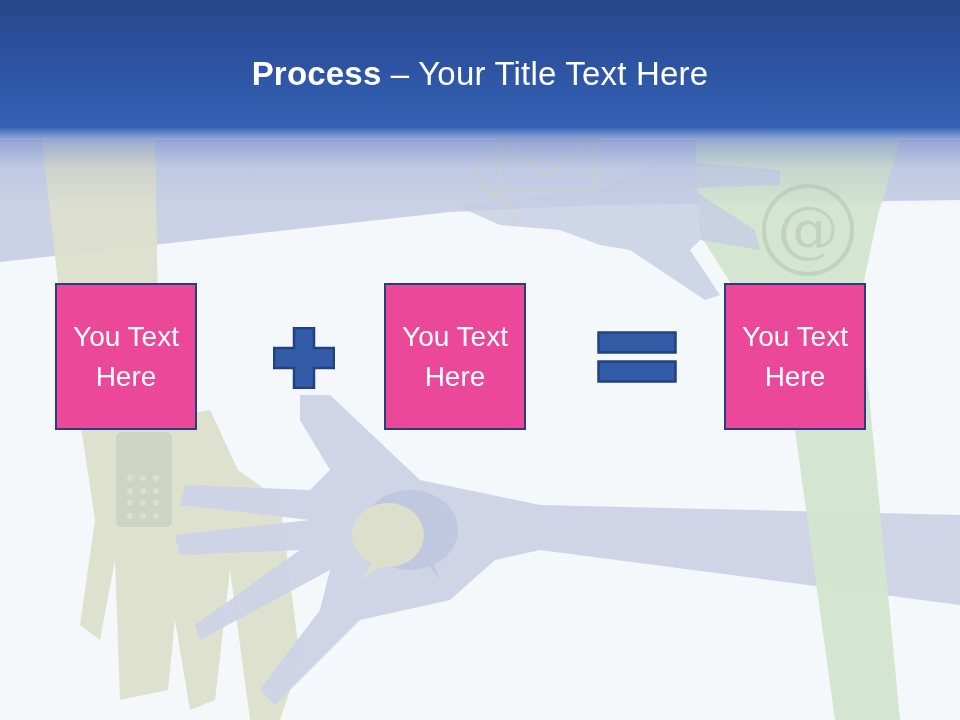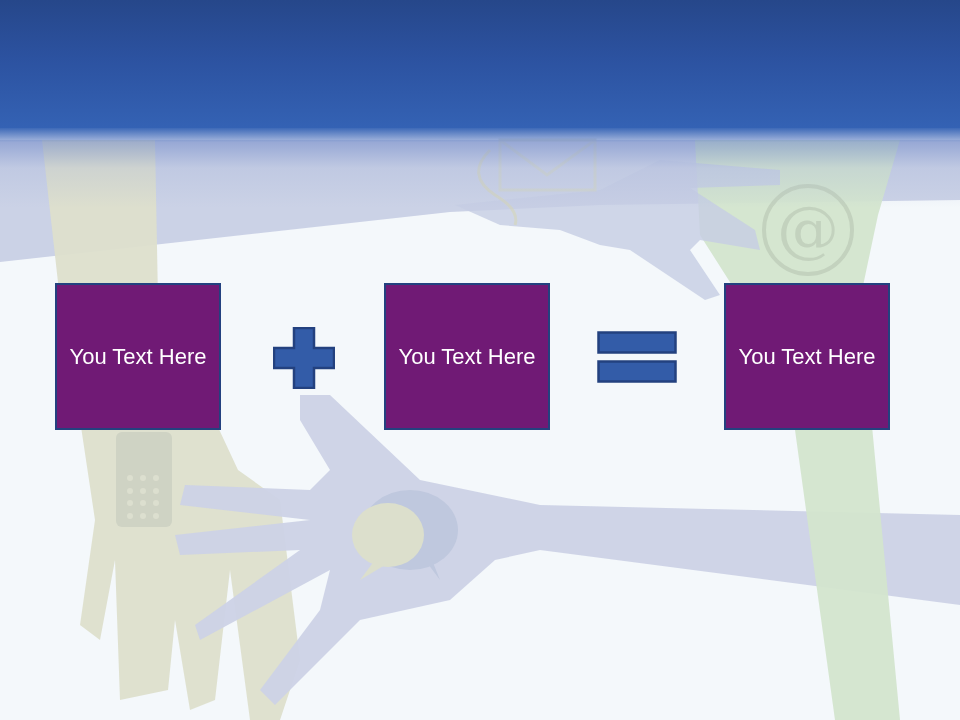--- a/index.html
+++ b/index.html
@@ -13,24 +13,24 @@
   .header-fade {
     position: absolute; left: 0; top: 128px; width: 960px; height: 80px;
     background: linear-gradient(to bottom, rgba(52,98,180,0.95) 0%, rgba(110,135,200,0.55) 18%, rgba(160,175,215,0.25) 50%, rgba(244,248,251,0) 100%);
   }
   .title {
     position: absolute; left: 0; top: 52px; width: 960px; text-align: center;
     color: #ffffff; font-size: 33px; line-height: 44px; letter-spacing: 0.2px;
   }
   .title .bold { font-weight: bold; }
   .box {
-    position: absolute; top: 283px; width: 166px; height: 147px;
-    background: #701a75; border: 2px solid #23417f; box-sizing: border-box;
+    position: absolute; top: 283px; width: 142px; height: 147px;
+    background: #ec4899; border: 2px solid #23417f; box-sizing: border-box;
     display: flex; align-items: center; justify-content: center; text-align: center;
-    color: #ffffff; font-size: 22px; line-height: 40px;
+    color: #ffffff; font-size: 28px; line-height: 40px;
   }
   .box span { display: block; width: 140px; }
   .box-1 { left: 55px; }
   .box-2 { left: 384px; }
   .box-3 { left: 724px; }
   .op { position: absolute; }
   .plus { left: 273px; top: 327px; width: 62px; height: 62px; }
   .equals { left: 597px; top: 331px; width: 80px; height: 52px; }
 </style>
 </head>
@@ -91,20 +91,23 @@
     <g opacity="0.55">
       <rect x="500" y="140" width="95" height="50" fill="none" stroke="#d3d6c2" stroke-width="3"></rect>
       <path d="M500 140 L547 175 L595 140" fill="none" stroke="#d3d6c2" stroke-width="3"></path>
       <path d="M490 150 Q465 175 495 195 Q520 210 515 225" fill="none" stroke="#d6d6b4" stroke-width="3"></path>
     </g>
   </svg>
 
   <div class="header-band"></div>
   <div class="header-fade"></div>
 
+  <div class="title">
+    <span class="bold">Process</span><span> – Your Title Text Here</span>
+  </div>
 
   <div class="box box-1">
     <span>You Text Here</span>
   </div>
 
   <svg class="op plus" viewBox="0 0 62 62" xmlns="http://www.w3.org/2000/svg">
     <path d="M21 1 H41 V21 H61 V41 H41 V61 H21 V41 H1 V21 H21 Z" fill="#335ca8" stroke="#23417f" stroke-width="2.5"></path>
   </svg>
 
   <div class="box box-2">

